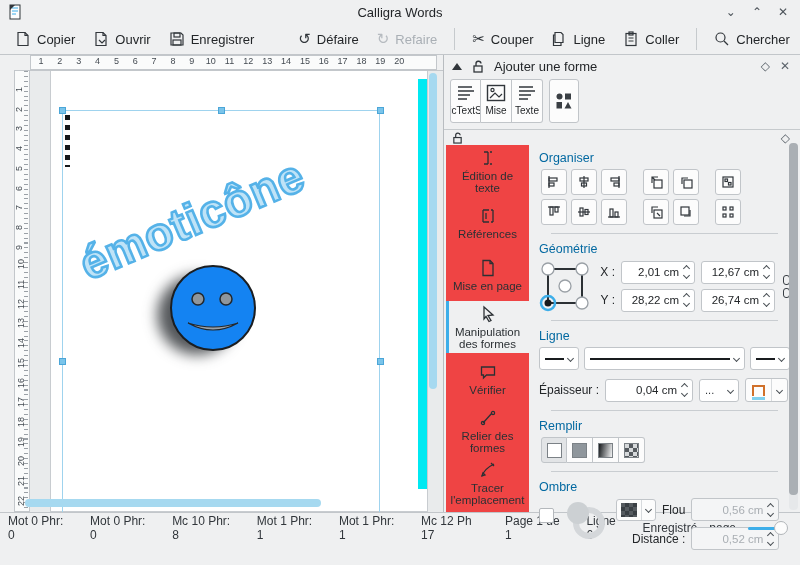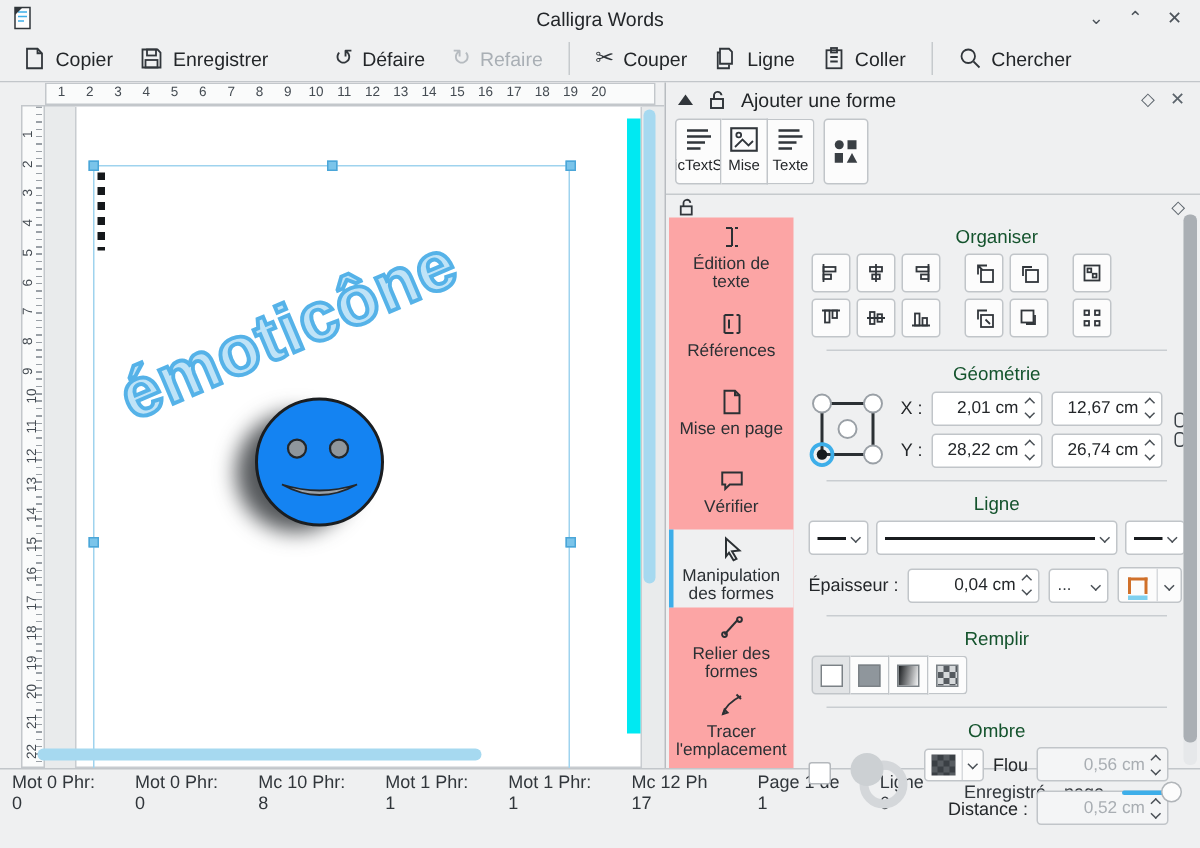--- a/index.html
+++ b/index.html
@@ -71,29 +71,29 @@
   .shape-btn { width:31px; height:44px; background:#fcfcfc; border:1px solid #c1c5c9; display:flex; flex-direction:column; align-items:center; justify-content:flex-start; padding-top:4px; overflow:hidden; }
   .shape-group .shape-btn + .shape-btn { border-left:none; }
   .shape-group .shape-btn:first-child { border-radius:3px 0 0 3px; }
   .shape-group .shape-btn:last-child { border-radius:0 3px 3px 0; }
   .shape-btn.single { border-radius:3px; width:30px; justify-content:center; padding-top:0; }
   .shape-btn .slabel { font-size:10px; color:#232629; margin-top:3px; white-space:nowrap; }
   .dock-sep { border-top:1px solid #c6cacd; }
   .dock2-head { height:16px; display:flex; align-items:center; padding:0 10px 0 8px; }
   .tool-body { position:absolute; left:0; top:90px; bottom:0; right:0; display:flex; }
 
-  .side { width:110px; margin-left:2px; background:#fca5a5; display:flex; flex-direction:column; }
+  .side { width:110px; margin-left:2px; background:#ef4444; display:flex; flex-direction:column; }
   .side-item { position:relative; min-height:52px; display:flex; flex-direction:column; align-items:center; justify-content:center; gap:3px; text-align:center; font-size:11.5px; color:#2b3034; padding:3px 4px; }
   .side-item.selected { background:#eff0f1; }
   .side-item.selected::before { content:""; position:absolute; left:0; top:0; bottom:0; width:3px; background:var(--accent,#3daee9); }
   .sicon { width:18px; height:18px; }
   .sicon path, .sicon rect, .sicon circle, .sicon line { fill:none; stroke:#2b3034; stroke-width:1.3; }
 
   .content { position:relative; flex:1; padding:4px 10px 0 10px; }
-  .sect-title { text-align:center; font-size:12.5px; color:#14532d; margin:2px 0 4px; }
+  .sect-title { font-size:12.5px; color:#0369a1; margin:2px 0 4px; }
   .sep-line { height:1px; background:#c9cdd1; margin:8px 12px; }
 
   .org-row { display:flex; gap:4px; justify-content:flex-start; margin:2px 0 4px 2px; align-items:center; }
   .ob { width:26px; height:26px; background:#fcfcfc; border:1px solid #c1c5c9; border-radius:3px; display:flex; align-items:center; justify-content:center; }
   .ob svg { width:14px; height:14px; }
   .ob svg rect, .ob svg line, .ob svg path { fill:none; stroke:#31363b; stroke-width:1.2; }
   .org-gap { width:8px; }
 
   .geo-wrap { display:flex; align-items:center; gap:6px; }
   .geo-grid { display:flex; flex-direction:column; gap:5px; }
@@ -176,20 +176,28 @@
   </div>
 
 
   <div class="toolbar">
     <div class="tbtn">
       <svg class="micon" viewBox="0 0 16 16">
           <path d="M3 1.5h7l3 3v10H3z"></path>
           <path d="M10 1.5v3h3"></path>
         </svg>
       <span>Copier</span>
+    </div>
+    <div class="tbtn">
+      <svg class="micon" viewBox="0 0 16 16">
+          <path d="M3 1.5h7l3 3v10H3z"></path>
+          <path d="M10 1.5v3h3"></path>
+          <path d="M6 9l3 3 3-3"></path>
+        </svg>
+      <span>Ouvrir</span>
     </div>
     <div class="tbtn">
       <svg class="micon" viewBox="0 0 16 16">
           <path d="M2 2h10l2 2v10H2z"></path>
           <rect x="5" y="2" width="6" height="4"></rect>
           <rect x="4" y="9" width="8" height="5"></rect>
         </svg>
       <span>Enregistrer</span>
     </div>
     <div class="tbtn gap">
@@ -382,31 +390,31 @@
               </svg>
             <span>Références</span>
           </div>
           <div class="side-item">
             <svg class="sicon" viewBox="0 0 18 18">
                 <path d="M4 1.5h7l3 3v12H4z"></path>
                 <path d="M11 1.5v3h3"></path>
               </svg>
             <span>Mise en page</span>
           </div>
+          <div class="side-item selected">
+            <svg class="sicon" viewBox="0 0 18 18">
+                <path d="M5 2l9 8-5 .5 3 5-2 1-3-5L5 14z" fill="#2b3034" stroke="none"></path>
+              </svg>
+            <span>Manipulation des formes</span>
+          </div>
           <div class="side-item">
             <svg class="sicon" viewBox="0 0 18 18">
                 <path d="M2.5 4h13v8h-8l-3 3v-3h-2z"></path>
               </svg>
             <span>Vérifier</span>
-          </div>
-          <div class="side-item selected">
-            <svg class="sicon" viewBox="0 0 18 18">
-                <path d="M5 2l9 8-5 .5 3 5-2 1-3-5L5 14z" fill="#2b3034" stroke="none"></path>
-              </svg>
-            <span>Manipulation des formes</span>
           </div>
           <div class="side-item">
             <svg class="sicon" viewBox="0 0 18 18">
                 <line x1="4" y1="14" x2="13" y2="4"></line>
                 <circle cx="4" cy="14" r="1.6"></circle>
                 <circle cx="14" cy="4" r="1.6" stroke="#3daee9"></circle>
               </svg>
             <span>Relier des formes</span>
           </div>
           <div class="side-item">

